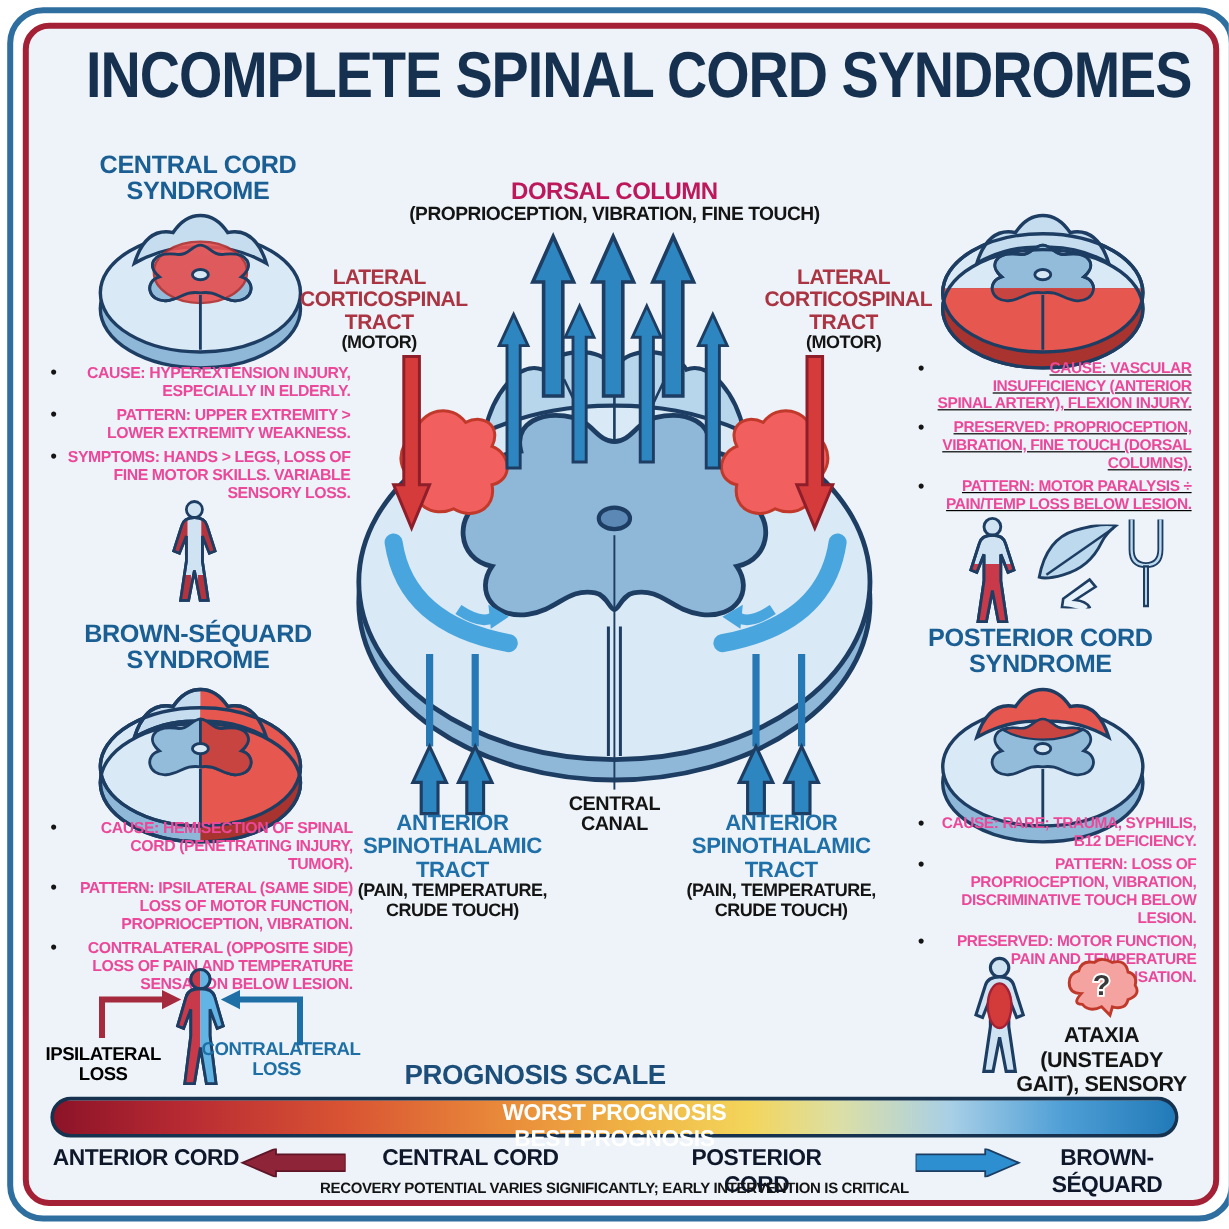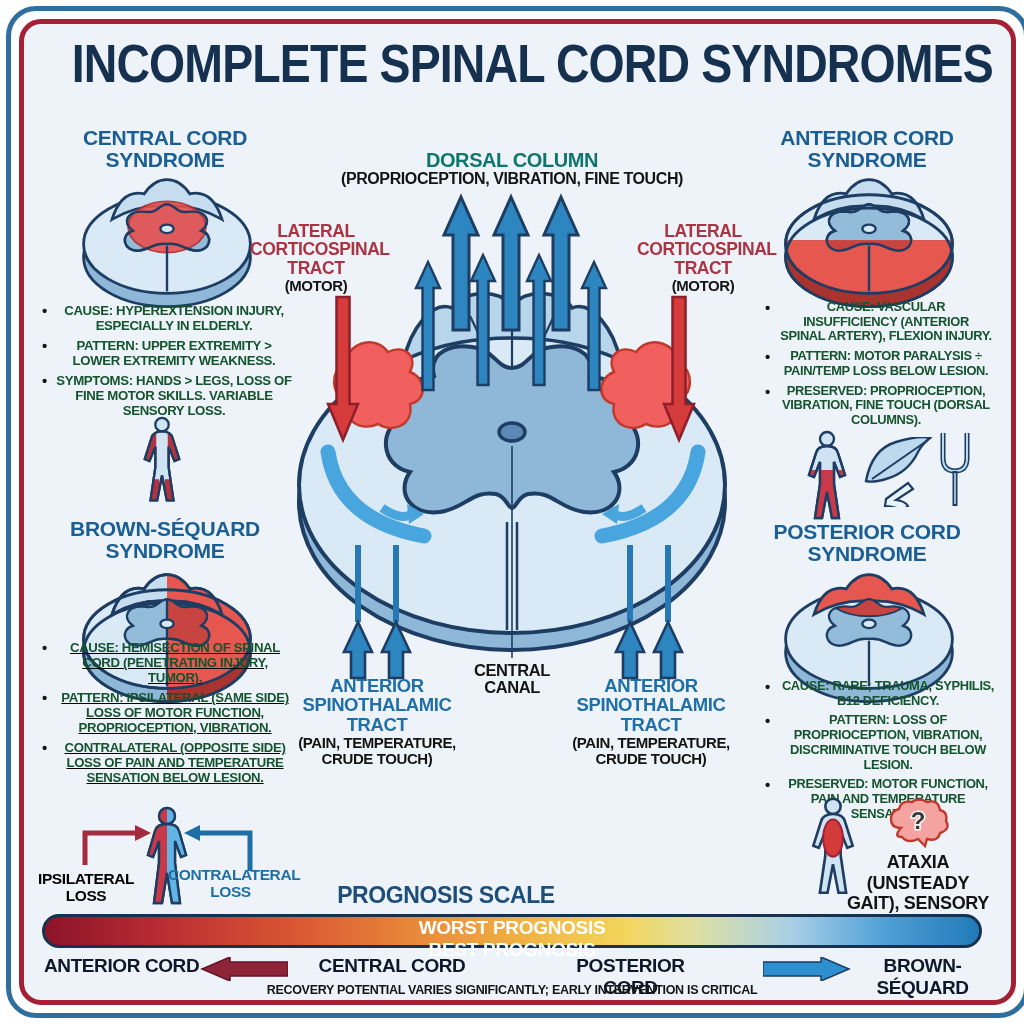--- a/index.html
+++ b/index.html
@@ -5,21 +5,21 @@
   html,body{margin:0;padding:0;background:#ffffff;}
   #poster{position:relative;width:1024px;height:1024px;background:#ffffff;overflow:hidden;
           font-family:"Liberation Sans",sans-serif;padding-left:11px;}
   .abs{position:absolute;}
   .frame-blue{position:absolute;inset:6px;border:5px solid #2f6f9f;border-radius:30px;background:#ffffff;}
   .frame-red{position:absolute;inset:19px;border:5px solid #a32035;border-radius:22px;background:#edf3f8;}
   .main-title{position:absolute;top:32px;left:0;width:1024px;text-align:center;
               font-size:54px;font-weight:800;color:#16304f;letter-spacing:-1px;
               transform:scaleX(.86);transform-origin:center;white-space:nowrap;}
   .t-heading{font-weight:800;color:#1a5e93;text-align:center;letter-spacing:-.3px;line-height:1.05;font-size:21px;}
-  .t-body{font-weight:700;color:#14532d;font-size:13.2px;letter-spacing:-.35px;line-height:1.14;text-align:center;}
+  .t-body{font-weight:700;color:#ec4899;font-size:13.2px;letter-spacing:-.35px;line-height:1.14;text-align:right;}
   .bullets{list-style:none;margin:0;padding:0;}
   .bullets li{position:relative;padding-left:14px;margin-bottom:5px;}
   .bullets li::before{content:"\2022";position:absolute;left:0;top:-1px;font-size:15px;color:#141414;}
   .tract-label{font-weight:800;font-size:17.5px;line-height:1.05;text-align:center;letter-spacing:-.4px;}
   .red-lab{color:#ab3443;}
   .blue-lab{color:#1f6fa8;}
   .sub-lab{font-weight:800;font-size:15px;line-height:1.06;text-align:center;letter-spacing:-.4px;color:#141414;}
   .scale-bar{position:absolute;left:42px;top:914px;width:940px;height:34px;border-radius:18px;
              border:3px solid #16324f;box-sizing:border-box;display:flex;align-items:center;justify-content:space-between;
              background:linear-gradient(90deg,#8c1328 0%,#b92b33 12%,#d95433 26%,#e98a3a 40%,#f0b545 52%,#f3d55b 62%,#dcdfa5 70%,#a8cfe6 80%,#4f9fd6 90%,#217ab8 100%);flex-direction:column;}
@@ -92,21 +92,21 @@
     </g>
     <ellipse cx="100" cy="90" rx="88" ry="52" fill="none" stroke="#1d3d63" stroke-width="3"></ellipse>
     <ellipse cx="100" cy="76" rx="88" ry="52" fill="none" stroke="#1d3d63" stroke-width="3"></ellipse>
     <path d="M42 50 Q52 18 76 23 Q86 8 100 8 Q114 8 124 23 Q148 18 158 50 Q130 34 100 36 Q70 34 42 50 Z" fill="none" stroke="#1d3d63" stroke-width="3"></path>
     <path d="M100 34 C92 34 90 44 78 42 C58 40 52 52 64 62 C50 66 54 84 70 83 C82 82 86 74 100 76 C114 74 118 82 130 83 C146 84 150 66 136 62 C148 52 142 40 122 42 C110 44 108 34 100 34 Z" fill="#93bcdb" stroke="#1d3d63" stroke-width="2.5"></path>
     <path d="M100 34 C108 34 110 44 122 42 C142 40 148 52 136 62 C150 66 146 84 130 83 C118 82 114 74 100 76 Z" fill="#c84440" stroke="#1d3d63" stroke-width="2.5"></path>
     <ellipse cx="100" cy="60" rx="7" ry="4.5" fill="#d7e8f4" stroke="#1d3d63" stroke-width="2.5"></ellipse>
     <path d="M100 78 L100 126" stroke="#1d3d63" stroke-width="2.5"></path>
   </svg>
 
-  <div class="abs" style="left:42px;top:640px;width:252px;text-decoration:underline;">
+  <div class="abs" style="left:42px;top:682px;width:252px;">
     <ul class="bullets t-body">
       <li>CAUSE: HEMISECTION OF SPINAL CORD (PENETRATING INJURY, TUMOR).</li>
       <li>PATTERN: IPSILATERAL (SAME SIDE) LOSS OF MOTOR FUNCTION, PROPRIOCEPTION, VIBRATION.</li>
       <li>CONTRALATERAL (OPPOSITE SIDE) LOSS OF PAIN AND TEMPERATURE SENSATION BELOW LESION.</li>
     </ul>
   </div>
 
   <svg class="abs" style="left:35px;top:803px;" width="265" height="112" viewBox="0 0 265 112">
     <defs>
       <clipPath id="leftHalf">
@@ -131,21 +131,20 @@
         <circle cx="132" cy="13" r="8" fill="#62b4e4"></circle>
         <path d="M132 21 C124 21 121 24 120 28 L113 52 L118 54 L124 38 L124 60 L119 100 L127 100 L132 70 L137 100 L145 100 L140 60 L140 38 L146 54 L151 52 L144 28 C143 24 140 21 132 21 Z" fill="#62b4e4"></path>
       </g>
       <circle cx="132" cy="13" r="8" fill="none" stroke="#1d3d63" stroke-width="2.4"></circle>
       <path d="M132 21 C124 21 121 24 120 28 L113 52 L118 54 L124 38 L124 60 L119 100 L127 100 L132 70 L137 100 L145 100 L140 60 L140 38 L146 54 L151 52 L144 28 C143 24 140 21 132 21 Z" fill="none" stroke="#1d3d63" stroke-width="2.4"></path>
     </g>
   </svg>
   <div class="abs" style="left:30px;top:870px;width:112px;font-weight:800;font-size:15.5px;line-height:1.1;text-align:center;color:#000000;letter-spacing:-.4px;">IPSILATERAL LOSS</div>
   <div class="abs" style="left:168px;top:866px;width:125px;font-weight:800;font-size:15.5px;line-height:1.1;text-align:center;color:#1e6fa5;letter-spacing:-.4px;">CONTRALATERAL LOSS</div>
 
-  <div class="abs t-heading" style="left:742px;top:127px;width:250px;">ANTERIOR CORD SYNDROME</div>
 
   <svg class="abs" style="left:774px;top:172px;" width="190" height="145" viewBox="0 0 200 153">
     <defs>
         <clipPath id="lowClip">
           <rect x="0" y="72" width="200" height="90"></rect>
         </clipPath>
       </defs>
     <ellipse cx="100" cy="90" rx="88" ry="52" fill="#8fb8d8" stroke="#1d3d63" stroke-width="3"></ellipse>
     <ellipse cx="100" cy="76" rx="88" ry="52" fill="#d9e9f5" stroke="#1d3d63" stroke-width="3"></ellipse>
     <path d="M42 50 Q52 18 76 23 Q86 8 100 8 Q114 8 124 23 Q148 18 158 50 Q130 34 100 36 Q70 34 42 50 Z" fill="#c5ddef" stroke="#1d3d63" stroke-width="3"></path>
@@ -155,25 +154,25 @@
       <ellipse cx="100" cy="76" rx="88" ry="52" fill="#e5574f"></ellipse>
       <path d="M100 34 C92 34 90 44 78 42 C58 40 52 52 64 62 C50 66 54 84 70 83 C82 82 86 74 100 76 C114 74 118 82 130 83 C146 84 150 66 136 62 C148 52 142 40 122 42 C110 44 108 34 100 34 Z" fill="#c84440"></path>
     </g>
     <ellipse cx="100" cy="90" rx="88" ry="52" fill="none" stroke="#1d3d63" stroke-width="3"></ellipse>
     <ellipse cx="100" cy="76" rx="88" ry="52" fill="none" stroke="#1d3d63" stroke-width="3"></ellipse>
     <path d="M100 34 C92 34 90 44 78 42 C58 40 52 52 64 62 C50 66 54 84 70 83 C82 82 86 74 100 76 C114 74 118 82 130 83 C146 84 150 66 136 62 C148 52 142 40 122 42 C110 44 108 34 100 34 Z" fill="none" stroke="#1d3d63" stroke-width="2.5"></path>
     <ellipse cx="100" cy="60" rx="7" ry="4.5" fill="#d7e8f4" stroke="#1d3d63" stroke-width="2.5"></ellipse>
     <path d="M100 78 L100 126" stroke="#1d3d63" stroke-width="2.5"></path>
   </svg>
 
-  <div class="abs" style="left:765px;top:300px;width:228px;">
+  <div class="abs" style="left:765px;top:300px;width:228px;text-decoration:underline;">
     <ul class="bullets t-body" style="font-size:12.9px;">
       <li>CAUSE: VASCULAR INSUFFICIENCY (ANTERIOR SPINAL ARTERY), FLEXION INJURY.</li>
+      <li>PRESERVED: PROPRIOCEPTION, VIBRATION, FINE TOUCH (DORSAL COLUMNS).</li>
       <li>PATTERN: MOTOR PARALYSIS ÷ PAIN/TEMP LOSS BELOW LESION.</li>
-      <li>PRESERVED: PROPRIOCEPTION, VIBRATION, FINE TOUCH (DORSAL COLUMNS).</li>
     </ul>
   </div>
 
   <svg class="abs" style="left:795px;top:430px;" width="64" height="96" viewBox="0 0 64 96">
     <defs>
         <clipPath id="lowerBody">
           <rect x="0" y="40" width="64" height="56"></rect>
         </clipPath>
       </defs>
     <circle cx="32" cy="9" r="7" fill="#cfe3f2" stroke="#1d3d63" stroke-width="2.4"></circle>
@@ -217,21 +216,21 @@
     <circle cx="32" cy="9" r="7" fill="#cfe3f2" stroke="#1d3d63" stroke-width="2.4"></circle>
     <path d="M32 16 C25 16 22 19 21 23 L14 45 L19 47 L25 32 L25 54 L20 88 L27 88 L32 62 L37 88 L44 88 L39 54 L39 32 L45 47 L50 45 L43 23 C42 19 39 16 32 16 Z" fill="#cfe3f2" stroke="#1d3d63" stroke-width="2.4"></path>
     <ellipse cx="32" cy="38" rx="9" ry="17" fill="#d33b3b" stroke="#a32035" stroke-width="1.8"></ellipse>
   </svg>
   <svg class="abs" style="left:885px;top:798px;" width="66" height="54" viewBox="0 0 66 54">
     <path d="M16 30 Q6 30 6 21 Q6 13 14 11 Q16 2 27 4 Q33 -1 42 4 Q53 1 55 12 Q63 14 61 23 Q66 31 55 35 Q53 44 42 41 L40 48 L33 41 Q23 46 17 39 Q8 39 16 30 Z" fill="#f4a3a0" stroke="#c0392b" stroke-width="2.4"></path>
     <text x="33" y="31" text-anchor="middle" font-size="24" font-weight="bold" fill="#3a3a3a" stroke="#ffffff" stroke-width="3" paint-order="stroke" font-family="Liberation Sans, sans-serif">?</text>
   </svg>
   <div class="abs" style="left:843px;top:852px;width:150px;font-weight:800;font-size:18px;line-height:1.15;text-align:center;color:#141414;letter-spacing:-.3px;">ATAXIA (UNSTEADY GAIT), SENSORY DEFICIT</div>
 
-  <div class="abs tract-label blue-lab" style="left:392px;top:150px;width:240px;font-size:20px;color:#0f766e;">DORSAL COLUMN</div>
+  <div class="abs tract-label blue-lab" style="left:392px;top:150px;width:240px;font-size:20px;color:#be185d;">DORSAL COLUMN</div>
   <div class="abs sub-lab" style="left:312px;top:171px;width:400px;font-size:16px;text-align:center;">(PROPRIOCEPTION, VIBRATION, FINE TOUCH)</div>
 
   <div class="abs tract-label red-lab" style="left:250px;top:222px;width:132px;">LATERAL CORTICOSPINAL TRACT</div>
   <div class="abs sub-lab" style="left:250px;top:278px;width:132px;">(MOTOR)</div>
   <div class="abs tract-label red-lab" style="left:637px;top:222px;width:132px;">LATERAL CORTICOSPINAL TRACT</div>
   <div class="abs sub-lab" style="left:637px;top:278px;width:132px;">(MOTOR)</div>
 
   <svg class="abs" style="left:260px;top:180px;" width="505" height="520" viewBox="260 180 505 520">
 
     <ellipse cx="512" cy="502" rx="213" ry="148" fill="#8fb8d8" stroke="#1d3d63" stroke-width="4"></ellipse>

